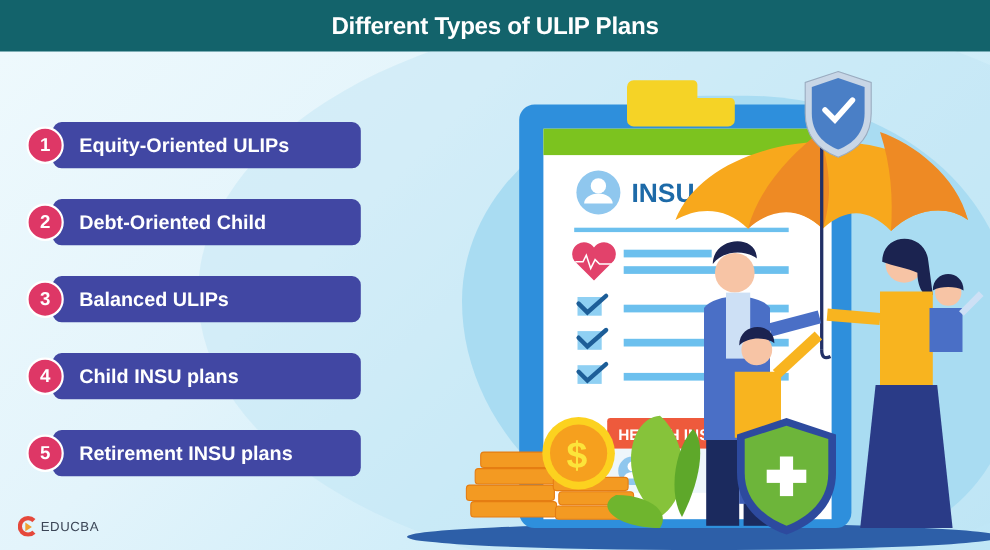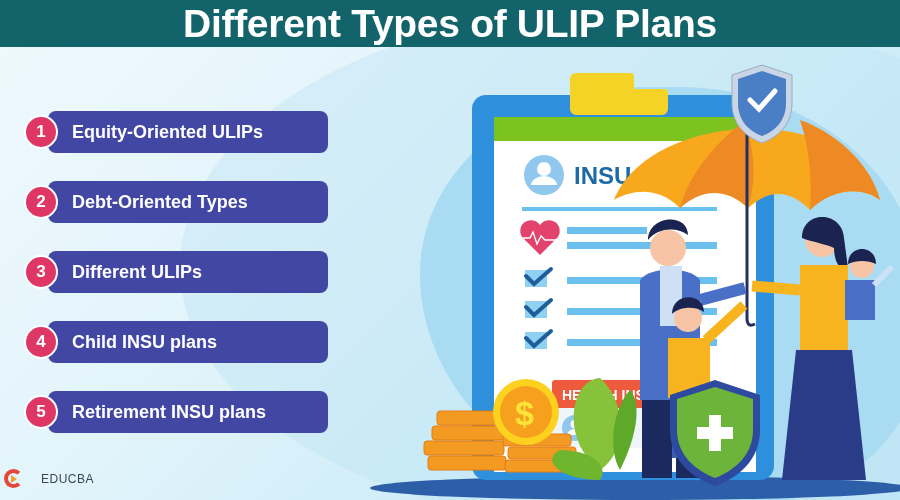--- a/index.html
+++ b/index.html
@@ -8,21 +8,21 @@
     font-family: "Liberation Sans", "DejaVu Sans", sans-serif;
     background: #d6f0fa;
     position: relative;
   }
   .header {
     position: absolute; left: 0; top: 0; width: 900px; height: 47px;
     background: #13636b;
     display: flex; align-items: center; justify-content: center;
   }
   .header-title {
-    color: #ffffff; font-weight: bold; font-size: 39px; letter-spacing: -0.3px;
+    color: #ffffff; font-weight: bold; font-size: 22px; letter-spacing: -0.3px;
     font-family: "Liberation Sans", sans-serif;
   }
   .canvas {
     position: absolute; left: 0; top: 47px; width: 900px; height: 453px;
     background: linear-gradient(135deg, #eef9fd 0%, #e3f4fb 35%, #d2eef9 60%, #bfe6f6 100%);
     overflow: hidden;
   }
   .bg-wave {
     position: absolute; left: 180px; top: -40px; width: 900px; height: 520px;
     border-radius: 50%;
@@ -47,21 +47,21 @@
     font-family: "Liberation Sans", sans-serif;
   }
   .item-num {
     position: absolute; left: 2px; top: 4px; width: 34px; height: 34px;
     border-radius: 50%; background: #de3766;
     border: 2px solid #ffffff;
     display: flex; align-items: center; justify-content: center;
     color: #fff; font-weight: bold; font-size: 17px;
   }
   .logo {
-    position: absolute; left: 4px; top: 469px; display: flex; align-items: center; gap: 18px;
+    position: absolute; left: 16px; top: 469px; display: flex; align-items: center; gap: 2px;
   }
   .logo-mark {
     width: 19px; height: 19px; border-radius: 50%;
     border: 4px solid #e5483b; border-right-color: transparent;
     position: relative;
   }
   .logo-mark::after {
     content: ""; position: absolute; left: 3px; top: 2px;
     border-left: 6px solid #f0a030; border-top: 4px solid transparent; border-bottom: 4px solid transparent;
   }
@@ -196,27 +196,27 @@
 
   <div class="list">
     <div class="item" style="top:0px">
       <div class="item-pill">
         <span class="item-label">Equity-Oriented ULIPs</span>
       </div>
       <div class="item-num">1</div>
     </div>
     <div class="item" style="top:70px">
       <div class="item-pill">
-        <span class="item-label">Debt-Oriented Types</span>
+        <span class="item-label">Debt-Oriented Child</span>
       </div>
       <div class="item-num">2</div>
     </div>
     <div class="item" style="top:140px">
       <div class="item-pill">
-        <span class="item-label">Different ULIPs</span>
+        <span class="item-label">Balanced ULIPs</span>
       </div>
       <div class="item-num">3</div>
     </div>
     <div class="item" style="top:210px">
       <div class="item-pill">
         <span class="item-label">Child INSU plans</span>
       </div>
       <div class="item-num">4</div>
     </div>
     <div class="item" style="top:280px">

